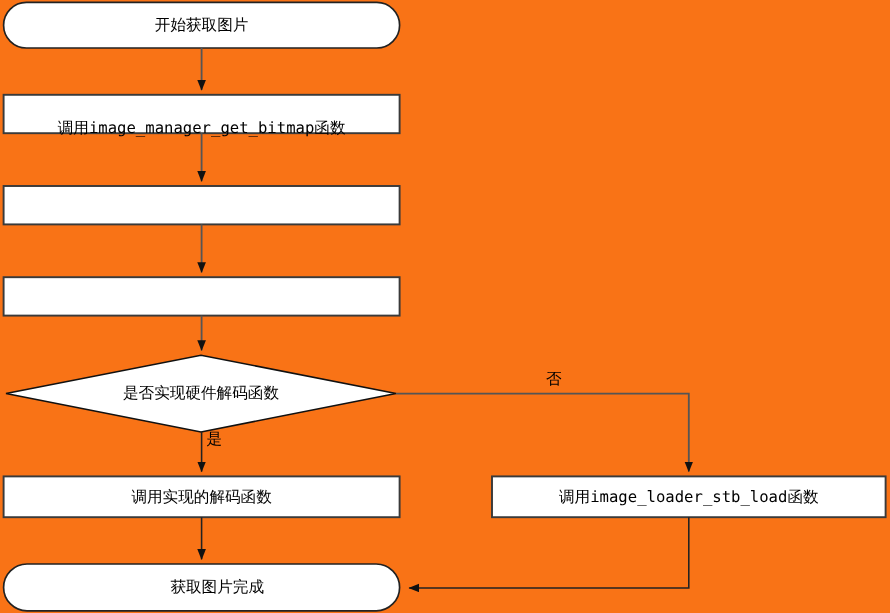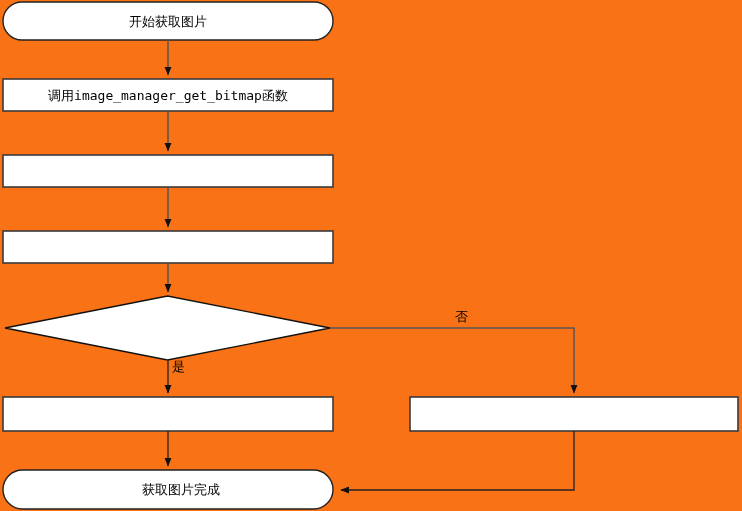--- a/index.html
+++ b/index.html
@@ -110,26 +110,29 @@
 
     <path class="connector" d="M330,328 L574,328 L574,393" marker-end="url(#arrow)"></path>
 
     <line class="connector thin" x1="168" y1="431" x2="168" y2="466" marker-end="url(#arrow)"></line>
 
     <path class="connector thin" d="M574,431 L574,490 L341,490" marker-end="url(#arrow)"></path>
   </svg>
 
   <div class="node-text" style="left:3px; top:2px; width:330px; height:38px;">开始获取图片</div>
 
-  <div class="node-text" style="left:3px; top:79px; width:330px; height:32px;">调用image_manager_get_bitmap函数</div>
+  <div class="node-text" style="left:3px; top:91px; width:330px; height:32px;">调用image_manager_get_bitmap函数</div>
 
 
 
+  <div class="node-text" style="left:5px; top:312px; width:325px; height:32px;">是否实现硬件解码函数</div>
 
+  <div class="node-text" style="left:3px; top:397px; width:330px; height:34px;">调用实现的解码函数</div>
 
+  <div class="node-text" style="left:410px; top:397px; width:328px; height:34px;">调用image_loader_stb_load函数</div>
 
   <div class="node-text" style="left:3px; top:470px; width:356px; height:39px;border-radius:10px;">获取图片完成</div>
 
   <div class="edge-label" style="left:172px; top:360px;">是</div>
 
   <div class="edge-label" style="left:455px; top:310px;">否</div>
 
 </div>
 
 </body></html>

